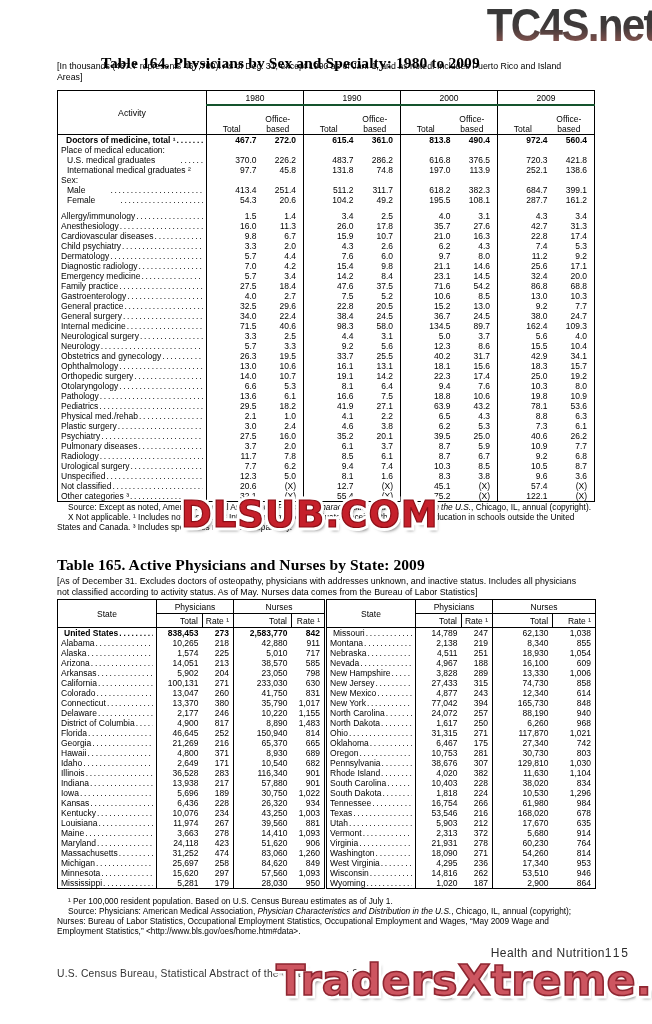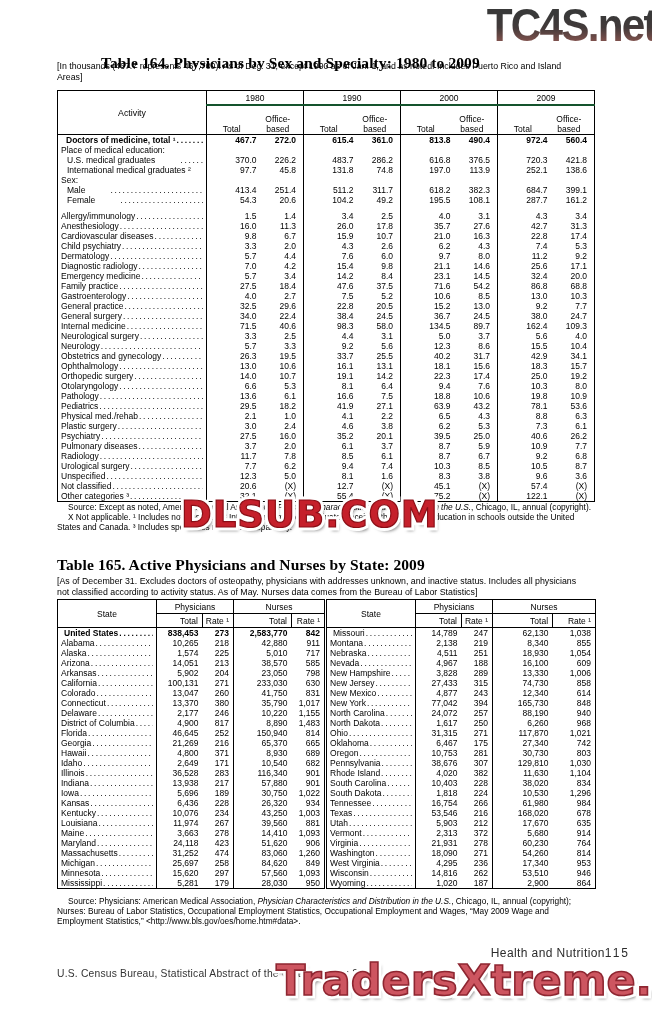--- a/index.html
+++ b/index.html
@@ -1425,19 +1425,20 @@
         </td>
         <td class="num vl">1,020</td>
         <td class="num">187</td>
         <td class="num vl">2,900</td>
         <td class="num">864</td>
       </tr>
     </tbody>
 </table>
 
 <div id="fn165" class="footnote">
+  <p>¹ Per 100,000 resident population. Based on U.S. Census Bureau estimates as of July 1.</p>
   <p><span>Source: Physicians: American Medical Association, </span><span class="it">Physician Characteristics and Distribution in the U.S.</span><span>, Chicago, IL, annual (copyright); Nurses: Bureau of Labor Statistics, Occupational Employment Statistics, Occupational Employment and Wages, “May 2009 Wage and Employment Statistics,” &lt;http://www.bls.gov/oes/home.htm#data&gt;.</span></p>
 </div>
 
 <div id="running-head"><span>Health and Nutrition</span><span class="pg">115</span></div>
 <div id="census-line">U.S. Census Bureau, Statistical Abstract of the United States: 2012</div>
 
 <div id="wm-bottom" class="glossy-wm" data-text="TradersXtreme.com">TradersXtreme.com</div>
 
 </body></html>

